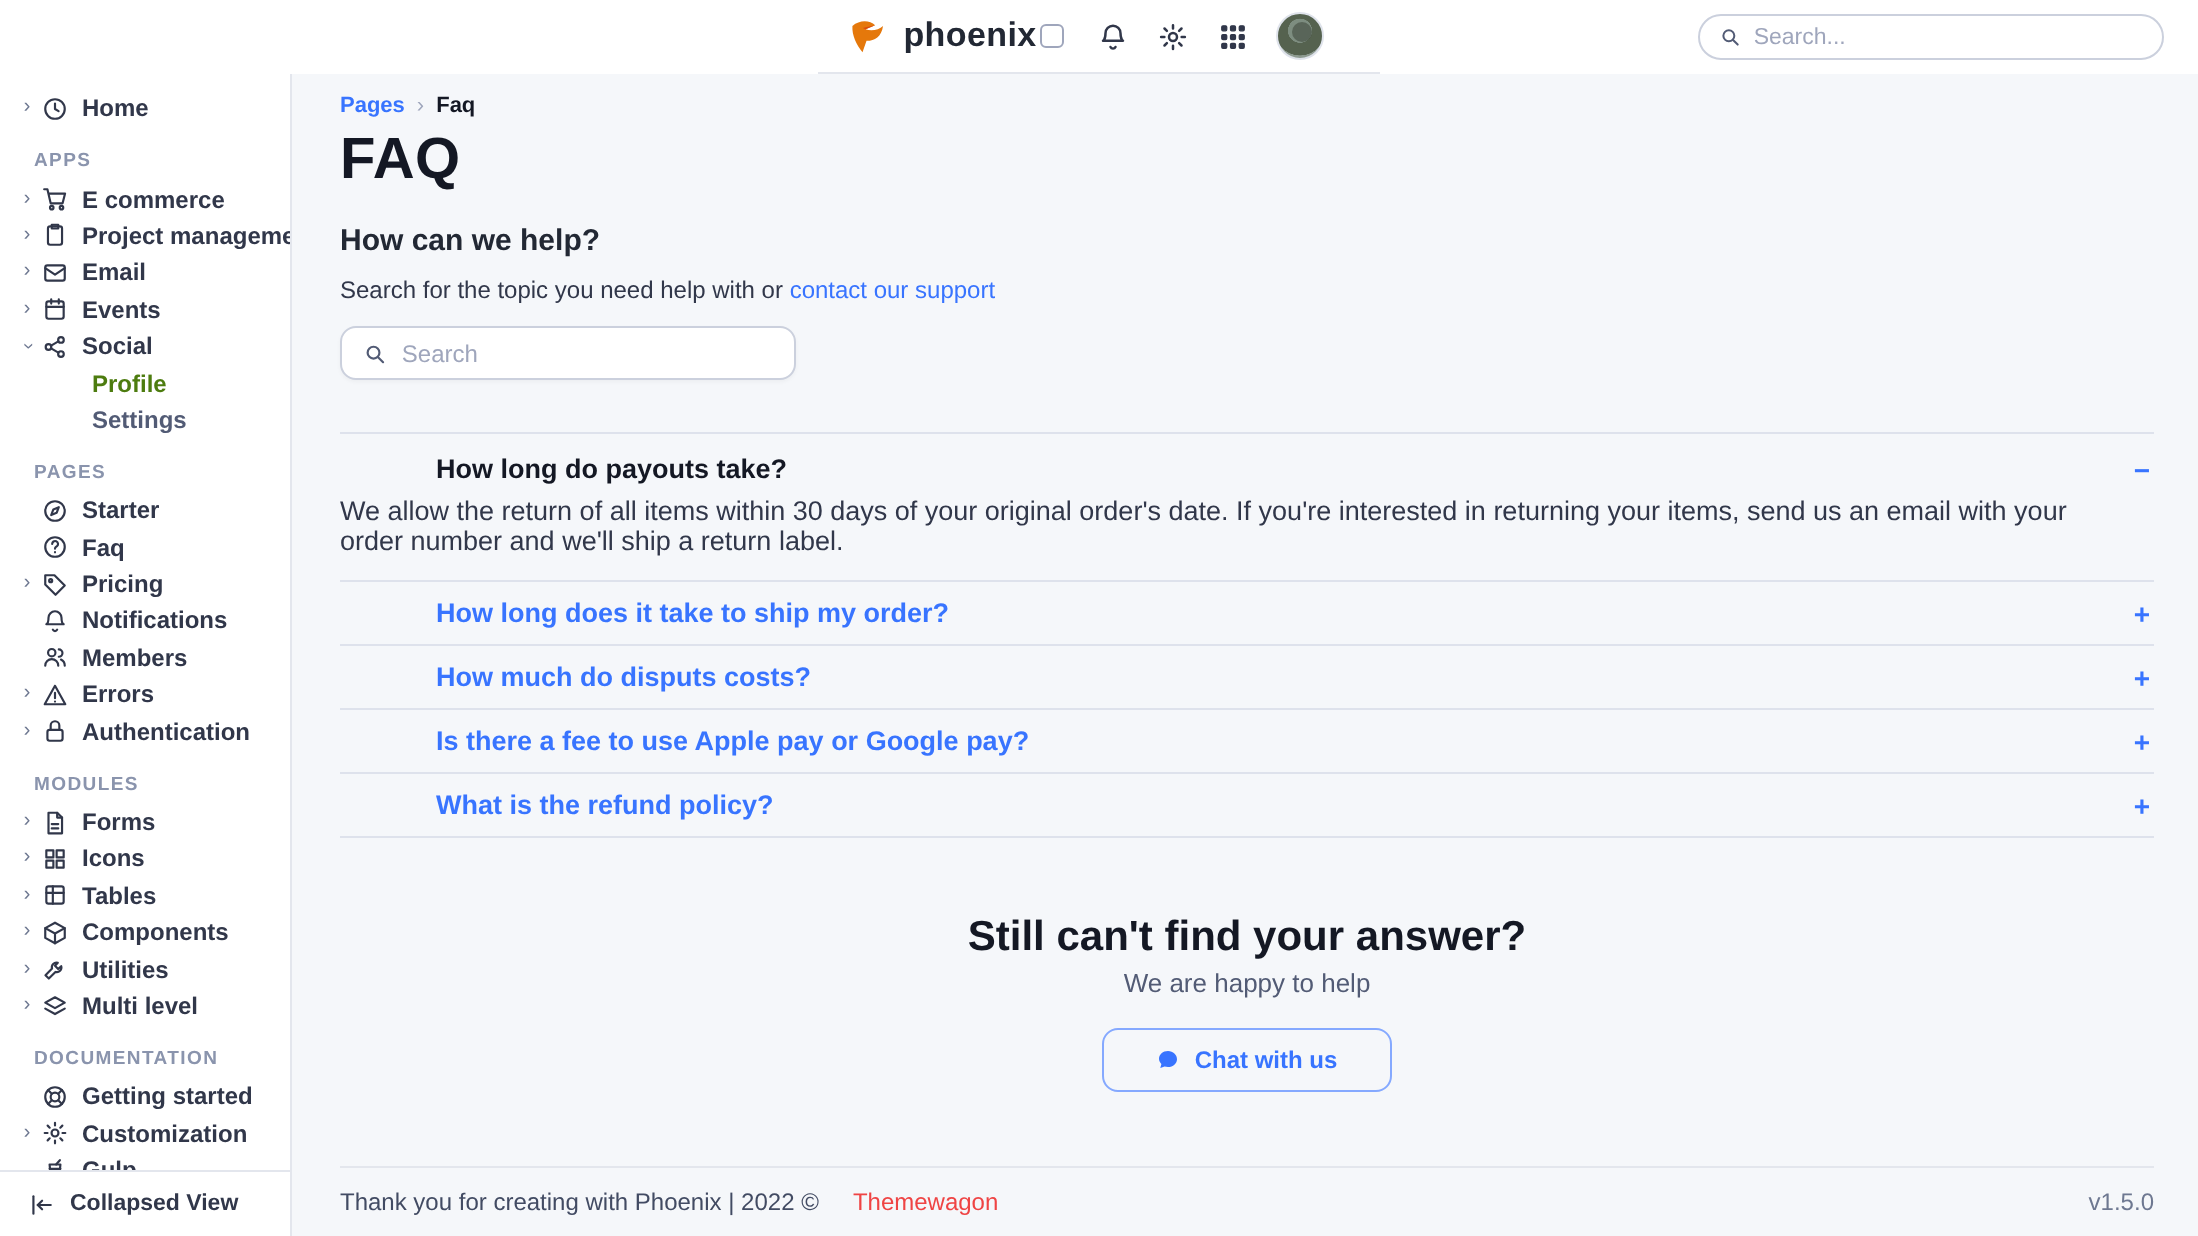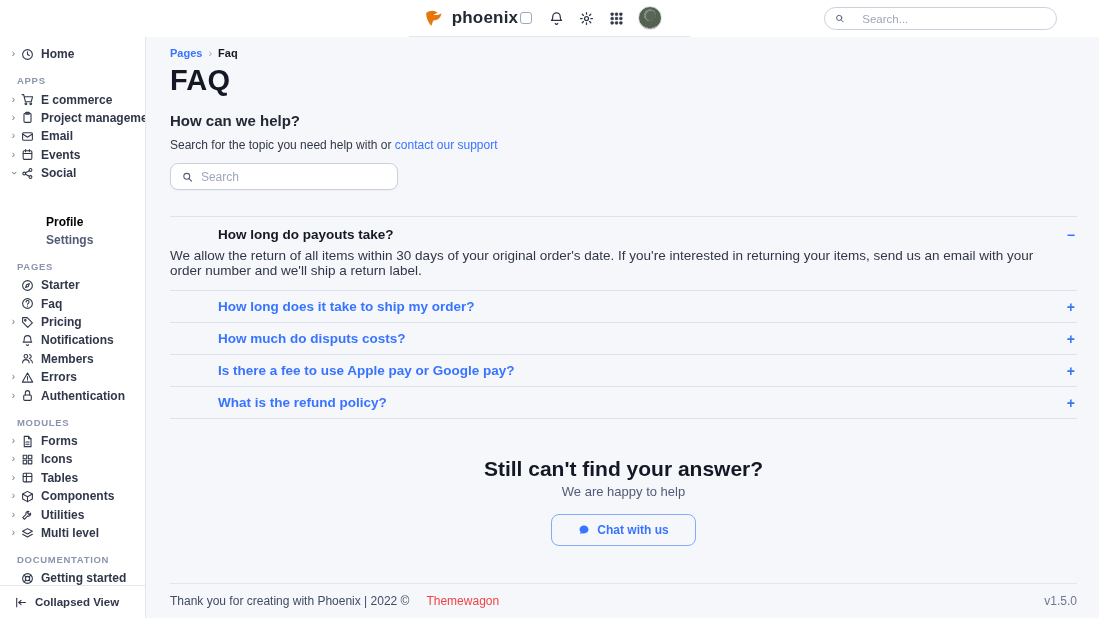--- a/index.html
+++ b/index.html
@@ -6,23 +6,23 @@
   html,body { width:1099px; height:618px; overflow:hidden; }
   body { font-family:"Liberation Sans", sans-serif; background:#fff; color:#31374a; }
   .app { width:1099px; height:618px; display:flex; flex-direction:column;align-items:center; }
 
   
   .topnav { height:37px; flex:0 0 37px; background:#fff; border-bottom:1px solid #e3e6ed;
             display:flex; align-items:center; position:relative; padding:0 28px 0 14px; }
   .brand { display:flex; align-items:center; gap:7px; cursor:pointer; }
   .brand .bird { width:22px; height:22px; display:inline-flex; }
   .brand .brand-text { font-size:17px; font-weight:700; color:#222834; letter-spacing:.2px; }
-  .nav-search { position:absolute; left:415px; top:7px; width:233px; height:23px;
+  .nav-search { position:absolute; left:440px; top:7px; width:233px; height:23px;
                 border:1px solid #cbd0dd; border-radius:12px; background:#fff;
-                display:flex; align-items:center; padding:0 10px; gap:18px; }
+                display:flex; align-items:center; padding:0 10px; gap:7px; }
   .nav-search svg { width:11px; height:11px; stroke:#525b75; }
   .nav-search input { border:0; outline:0; background:transparent; font-family:inherit;
                       font-size:11.5px; color:#31374a; width:100%; }
   .nav-search input::placeholder { color:#9fa6bc; }
   .nav-right { margin-left:auto; display:flex; align-items:center; gap:14px; }
   .nav-ico { width:16px; height:16px; display:inline-flex; align-items:center; justify-content:center; cursor:pointer; }
   .nav-ico svg { width:15px; height:15px; stroke:#31374a; }
   .theme-box { width:12px; height:12px; border:1.5px solid #9fa6bc; border-radius:3px; }
   .avatar { width:24px; height:24px; border-radius:50%; overflow:hidden; cursor:pointer;
             background:radial-gradient(circle at 50% 38%, #7d8d80 0 34%, #55624f 35% 70%, #8d9a90 71%);
@@ -40,21 +40,21 @@
   .side-head { font-size:9.5px; font-weight:700; color:#8a94ad; letter-spacing:.7px;
                padding-left:17px; margin:12px 0 4px; }
   .side-item { height:18.4px; display:flex; align-items:center; padding-left:9px; cursor:pointer; }
   .side-item .caret { width:9px; font-size:10px; color:#6e7891; line-height:1; text-align:center; flex:0 0 9px; }
   .side-item .caret.down { transform:rotate(90deg); }
   .side-item .icon { width:13px; height:13px; margin:0 7px 0 3px; flex:0 0 13px; display:inline-flex; }
   .side-item .icon svg { width:13px; height:13px; stroke:#31374a; }
   .side-label { font-size:12px; font-weight:600; color:#31374a; white-space:nowrap; }
   .side-child { height:18.4px; display:flex; align-items:center; padding-left:46px;
                 font-size:12px; font-weight:600; color:#525b75; cursor:pointer; }
-  .side-child.active { color:#000000;margin-top:30px; }
+  .side-child.active { color:#4d7c0f; }
   .side-foot { flex:0 0 33px; border-top:1px solid #e3e6ed; display:flex; align-items:center;
                gap:8px; padding-left:14px; cursor:pointer; }
   .side-foot svg { width:13px; height:13px; stroke:#31374a; }
   .side-foot span { font-size:11.5px; font-weight:700; color:#31374a; }
 
   
   .main { flex:1; background:#f5f7fa; display:flex; flex-direction:column; min-width:0;
           padding:10px 22px 0 24px; }
   .breadcrumb { display:flex; align-items:center; gap:6px; font-size:11px; font-weight:700; }
   .breadcrumb .bc-link { color:#3874ff; cursor:pointer; }

